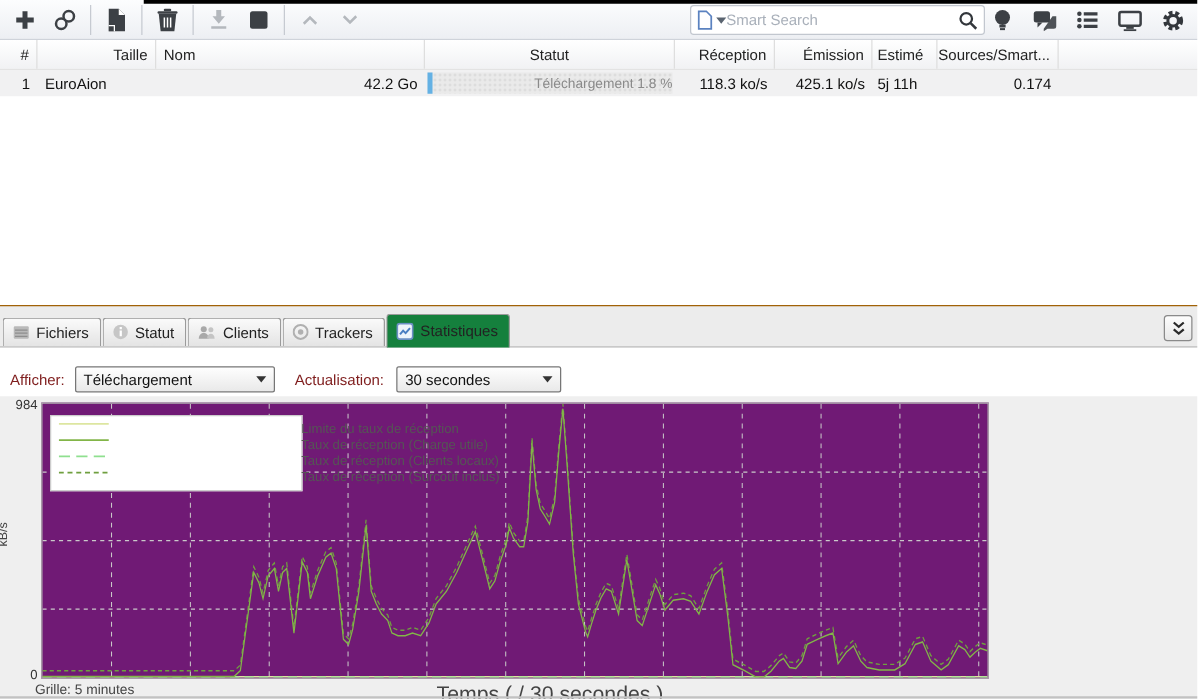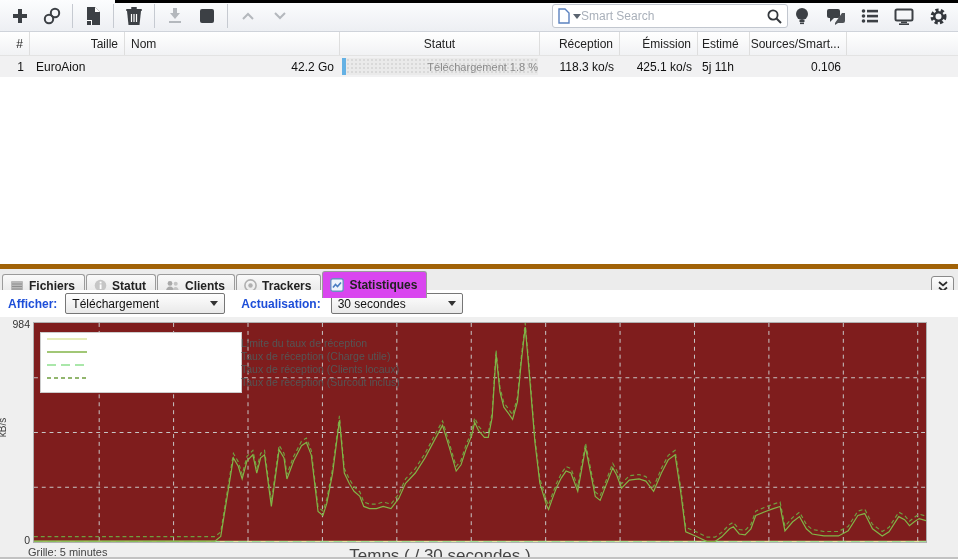--- a/index.html
+++ b/index.html
@@ -51,50 +51,50 @@
   .c-fill { flex:1; border-right:none !important; }
 
   .progress-cell { position:relative; width:196px; height:17px; margin:0 2px;
     background:#eaeaea;
     background-image:radial-gradient(#d9d9d9 1px, transparent 1px); background-size:4px 4px;
     display:flex; align-items:center; justify-content:flex-end; }
   .progress-fill { position:absolute; left:0; top:0; bottom:0; background:#64b1e4; }
   .progress-label { position:relative; color:#8a8a8a; font-size:11px; }
 
   
-  .tabstrip { position:absolute; left:0; top:264px; width:100%; height:34px;
-    background:#ececec; border-top:5px solid #a16207; border-bottom:1px solid #bdbdbd;font-weight:bold; }
+  .tabstrip { position:absolute; left:0; top:244px; width:100%; height:34px;
+    background:#ececec; border-top:1px solid #a16207; border-bottom:1px solid #bdbdbd; }
   .tabs { position:absolute; left:2px; bottom:0; display:flex; align-items:flex-end; }
   .tab { display:flex; align-items:center; gap:5px; padding:3px 9px 4px 7px; height:23px;
     background:linear-gradient(#fafafa,#e4e4e4); border:1px solid #9b9b9b; border-bottom:none;
     border-top-left-radius:3px; border-top-right-radius:3px; margin-right:1px;
     color:#222; cursor:pointer; }
-  .tab.active { background:#d946ef; height:27px; position:relative; z-index:3; margin-bottom:-1px; }
+  .tab.active { background:#15803d; height:27px; position:relative; z-index:3; margin-bottom:-1px; }
   .collapse-btn { position:absolute; right:4px; top:7px; width:23px; height:21px;
     background:linear-gradient(#fdfdfd,#e7e7e7); border:1px solid #8a8a8a; border-radius:3px;
     display:flex; flex-direction:column; align-items:center; justify-content:center; cursor:pointer; }
 
   
   .filterrow { position:absolute; left:0; top:290px; width:100%; height:27px; background:#fff;
     display:flex; align-items:center; gap:8px; padding-left:8px; }
   .combo { display:flex; align-items:center; justify-content:space-between; height:21px;
     background:linear-gradient(#fefefe,#e9e9e9); border:1px solid #767676; border-radius:2px;
     padding:0 6px; color:#111; cursor:pointer; }
   .combo .caret-down { border-top-color:#333; }
   .combo1 { width:160px; } .combo2 { width:132px; margin-left:2px;justify-content:space-between; }
-  .flabel { color:#1d4ed8;font-weight:bold; }
+  .flabel { color:#7f1d1d; }
 
   
   .chartpanel { position:absolute; left:0; top:317px; width:100%; height:242px; background:#efefef; }
   .ylab-top { position:absolute; left:2px; top:1px; width:28px; text-align:right; font-size:10.5px; color:#333; }
   .ylab-bottom { position:absolute; left:8px; top:217px; width:22px; text-align:right; font-size:10.5px; color:#333; }
   .ylab-unit { position:absolute; left:-7px; top:105px; font-size:10px; color:#444;
     transform:rotate(-90deg); }
-  .plot { position:absolute; left:33px; top:5px; width:894px; height:221px;
-    background:#7f1d1d; border:1px solid #b0b0b0; }
+  .plot { position:absolute; left:33px; top:5px; width:758px; height:221px;
+    background:#701a75; border:1px solid #b0b0b0; }
   .plot svg { width:100%; height:100%; display:block; }
   .legend { position:absolute; left:6px; top:9px; width:202px; background:#fff;
     border:1px solid #ccc; padding:3px 6px 4px 6px; z-index:5; }
   .legend-row { display:flex; align-items:center; gap:6px; height:13px; }
   .legend-row svg { flex:none; }
   .legend-row span { font-size:10.5px; color:#555; white-space:nowrap; }
   .grid-line { stroke:#c9c9c9; stroke-width:1; stroke-dasharray:4 4; }
   .chart-footer-grid { position:absolute; left:28px; top:229px; font-size:11px; color:#444; }
   .chart-footer-time { position:absolute; left:330px; top:229px; width:220px; text-align:center; font-size:17px; color:#444; }
   .window-bottom-edge { position:absolute; left:0; bottom:0; width:100%; height:2px; background:#c2c2c2; }
@@ -240,21 +240,21 @@
     <div class="cell c-size">42.2 Go</div>
     <div class="cell c-status">
       <div class="progress-cell">
         <div class="progress-fill" style="width: 1.8%;"></div>
         <div class="progress-label">Téléchargement 1.8 %</div>
       </div>
     </div>
     <div class="cell c-rx">118.3 ko/s</div>
     <div class="cell c-tx">425.1 ko/s</div>
     <div class="cell c-eta">5j 11h</div>
-    <div class="cell c-src">0.106</div>
+    <div class="cell c-src">0.174</div>
     <div class="cell c-fill"></div>
   </div>
 
   <div class="tabstrip">
     <div class="tabs">
       <div class="tab">
         <svg width="14" height="12" viewBox="0 0 14 12">
           <rect x="1" y="1" width="12" height="10" rx="1" fill="#b9b9b9"></rect>
           <path stroke="#8e8e8e" d="M2 4h10M2 6.5h10M2 9h10" fill="none"></path>
         </svg>

